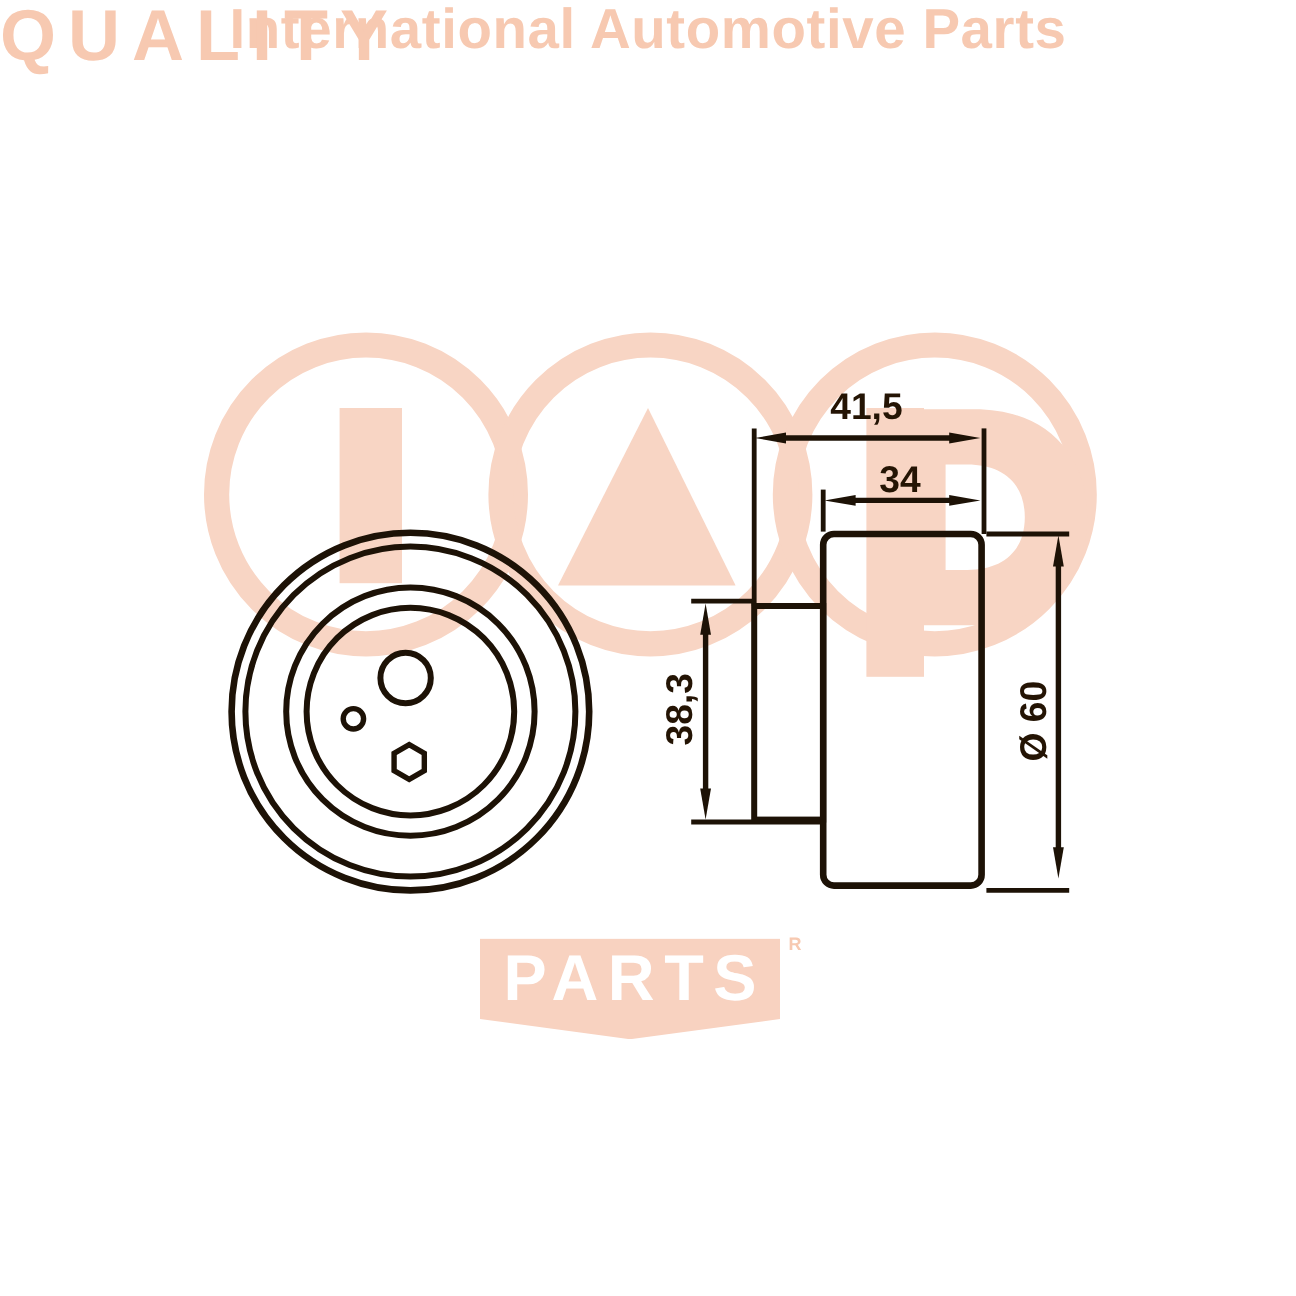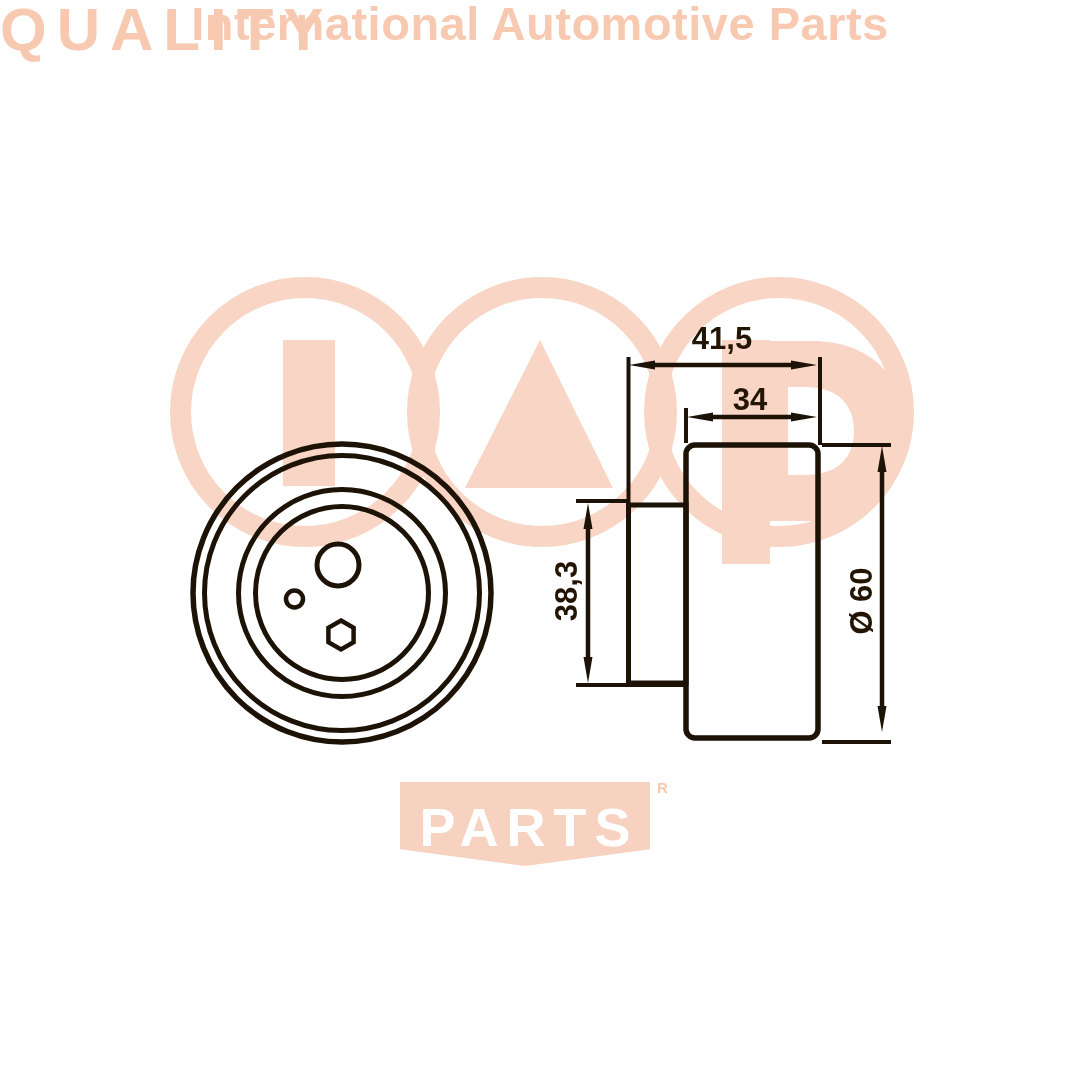--- a/index.html
+++ b/index.html
@@ -23,21 +23,21 @@
   #wm-quality{left:0;top:716;width:1080px;text-align:left;font-size:60px;font-weight:800;letter-spacing:10px;}
   #wm-registered{left:657px;top:780px;font-size:15px;font-weight:800;}
   #wm-banner{
     position:absolute;z-index:2;left:400px;top:782px;width:250px;height:84px;
     background:var(--banner,#f8d2c0);
     clip-path:polygon(0 0,100% 0,100% 80%,50% 100%,0 80%);
     display:flex;justify-content:center;
   }
   #wm-parts{
     color:var(--banner-text,#fff);font-size:54px;font-weight:800;
-    letter-spacing:8px;line-height:1;margin-top:18px;padding-left:8px;
+    letter-spacing:8px;line-height:1;margin-top:6px;padding-left:8px;
   }
   
   .dshape{stroke:var(--ink,#1d1206);stroke-width:5;fill:none;}
   .dthick{stroke:var(--ink,#1d1206);stroke-width:5.5;fill:none;}
   .dthin{stroke:var(--ink,#1d1206);stroke-width:4.5;fill:none;}
   .ext{stroke:var(--ink,#1d1206);stroke-width:4;fill:none;}
   .arrow{fill:var(--ink,#1d1206);stroke:none;}
   .dtext{
     fill:var(--ink-text,#241404);stroke:none;
     font-family:"Liberation Sans",sans-serif;font-weight:700;font-size:31px;

